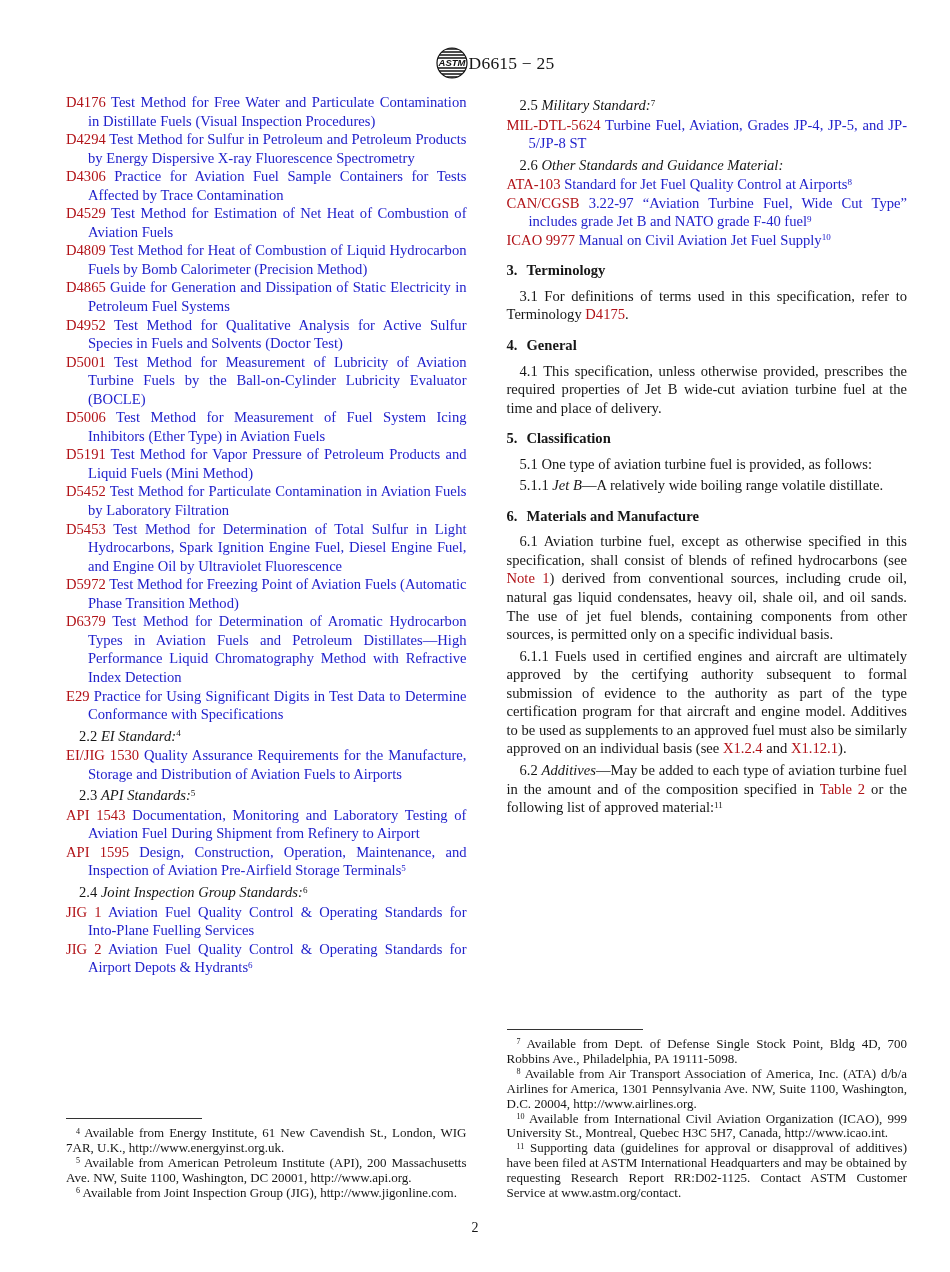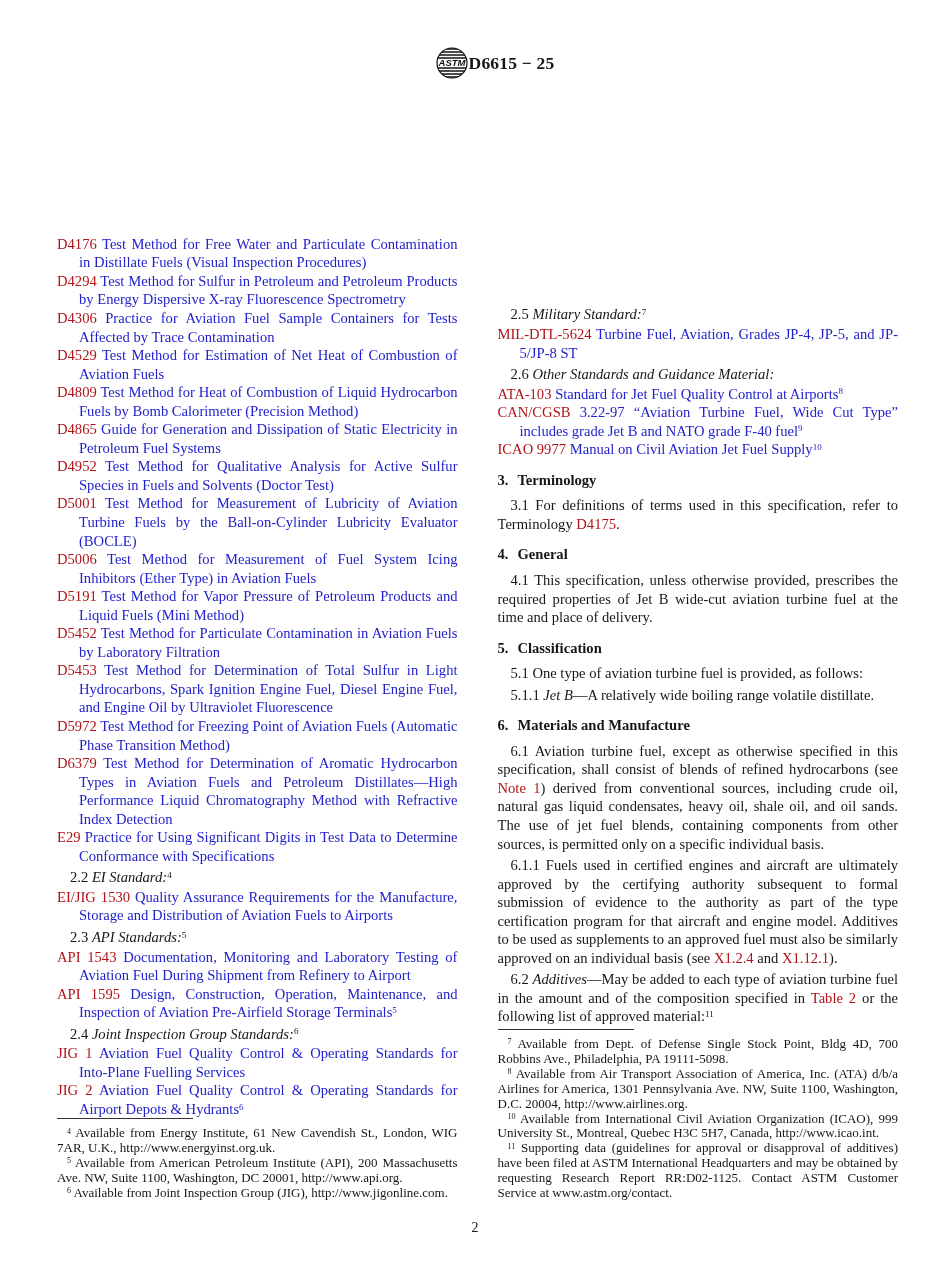--- a/index.html
+++ b/index.html
@@ -7,25 +7,25 @@
     width:950px; height:1272px; background:#ffffff;
     font-family:"Liberation Serif", serif; color:#161616;
     -webkit-font-smoothing:antialiased;
   }
   .page { position:relative; width:950px; height:1272px; overflow:hidden; background:#fff; }
 
   .header {
     position:absolute; top:46px; left:0; width:100%;
     display:flex; align-items:center; justify-content:center; padding-left:39px;
   }
-  .designation { font-weight:bold; font-size:17.5px; letter-spacing:.2px; }
+  .designation { font-weight:normal; font-size:17.5px; letter-spacing:.2px; }
 
   .columns {
-    position:absolute; top:93px; left:57px; width:841px; height:1108px;
-    display:flex; gap:40px;align-items:flex-end;
+    position:absolute; top:93px; left:66px; width:841px; height:1108px;
+    display:flex; gap:40px;
   }
   .col {
     width:408px; display:flex; flex-direction:column;
     font-size:14.6px; line-height:18.55px; text-align:justify;
   }
   .col-footnotes { margin-top:auto; font-size:13px; line-height:14.9px; }
   .fnsep { width:136px; border-top:1px solid #333; margin-bottom:7px; }
   .fn { text-indent:10px; text-align:justify; }
 
   p.b-ref { padding-left:22px; text-indent:-22px; margin:0; }

